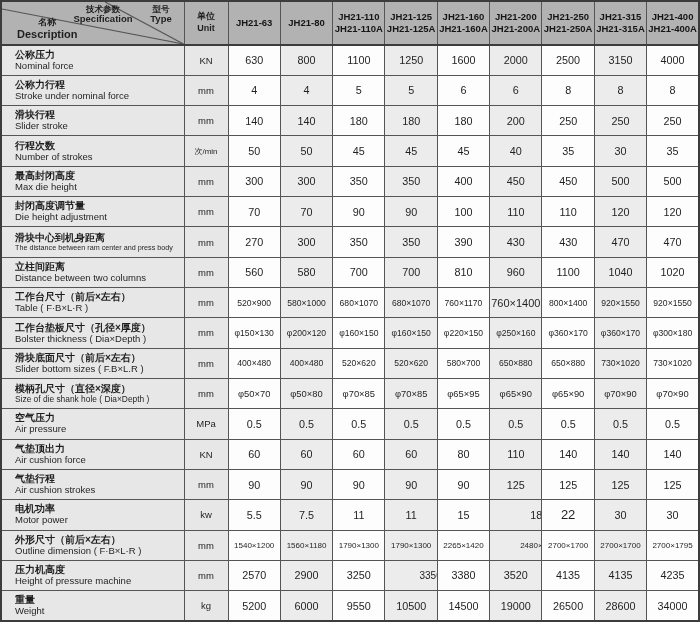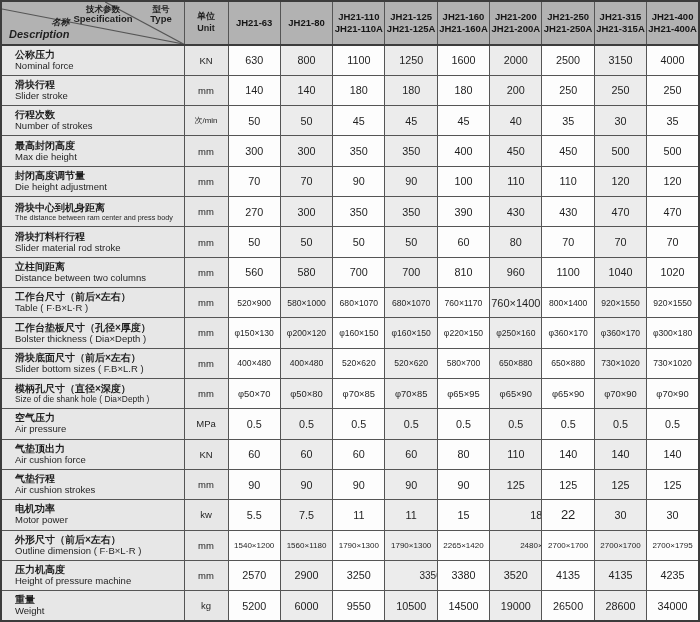--- a/index.html
+++ b/index.html
@@ -20,21 +20,21 @@
   tbody tr{height:29px;}
   thead th{background:var(--header-bg);border-bottom:2px solid var(--border-strong);vertical-align:middle;}
   .model-h{font-size:9.5px;font-weight:bold;text-align:center;line-height:1.3;color:#151515;}
   
   th.corner{padding:0;}
   .corner-wrap{position:relative;width:100%;height:42px;}
   .corner-wrap svg{position:absolute;left:0;top:0;width:100%;height:100%;}
   .corner-wrap svg line{stroke:var(--border);stroke-width:1.2;}
   .c-spec{position:absolute;top:2px;left:50px;width:102px;text-align:center;}
   .c-type{position:absolute;top:2px;left:136px;width:46px;text-align:center;}
-  .c-desc{position:absolute;left:7px;top:15px;text-align:right;font-style:italic;}
+  .c-desc{position:absolute;left:15px;top:15px;text-align:center;}
   .c-zh{font-size:8.5px;font-weight:bold;line-height:1.2;}
   .c-en{font-size:9.5px;font-weight:bold;line-height:1.15;}
   .c-desc .c-zh{font-size:9px;}
   .c-desc .c-en{font-size:11px;}
   .unit-h{font-size:9px;font-weight:bold;text-align:center;line-height:1.3;}
   
   td.lbl{background:var(--label-bg);text-align:left;padding-left:13px;vertical-align:middle;}
   td.lbl .zh{font-size:10px;font-weight:bold;line-height:1.2;white-space:nowrap;}
   td.lbl .en{font-size:9.5px;line-height:1.15;white-space:nowrap;}
   td.unit{background:var(--label-bg);text-align:center;font-size:9.5px;vertical-align:middle;}
@@ -135,20 +135,36 @@
           <td class="val" style="font-size: 10.8px;">1100</td>
           <td class="val alt" style="font-size: 10.8px;">1250</td>
           <td class="val" style="font-size: 10.8px;">1600</td>
           <td class="val alt" style="font-size: 10.8px;">2000</td>
           <td class="val" style="font-size: 10.8px;">2500</td>
           <td class="val alt" style="font-size: 10.8px;">3150</td>
           <td class="val" style="font-size: 10.8px;">4000</td>
         </tr>
         <tr>
           <td class="lbl">
+            <div class="zh">公称力行程</div>
+            <div class="en" style="font-size: 9.5px;">Stroke under nominal force</div>
+          </td>
+          <td class="unit">mm</td>
+          <td class="val" style="font-size: 10.8px;">4</td>
+          <td class="val alt" style="font-size: 10.8px;">4</td>
+          <td class="val" style="font-size: 10.8px;">5</td>
+          <td class="val alt" style="font-size: 10.8px;">5</td>
+          <td class="val" style="font-size: 10.8px;">6</td>
+          <td class="val alt" style="font-size: 10.8px;">6</td>
+          <td class="val" style="font-size: 10.8px;">8</td>
+          <td class="val alt" style="font-size: 10.8px;">8</td>
+          <td class="val" style="font-size: 10.8px;">8</td>
+        </tr>
+        <tr>
+          <td class="lbl">
             <div class="zh">滑块行程</div>
             <div class="en" style="font-size: 9.5px;">Slider stroke</div>
           </td>
           <td class="unit">mm</td>
           <td class="val" style="font-size: 10.8px;">140</td>
           <td class="val alt" style="font-size: 10.8px;">140</td>
           <td class="val" style="font-size: 10.8px;">180</td>
           <td class="val alt" style="font-size: 10.8px;">180</td>
           <td class="val" style="font-size: 10.8px;">180</td>
           <td class="val alt" style="font-size: 10.8px;">200</td>
@@ -215,36 +231,20 @@
           <td class="val" style="font-size: 10.8px;">350</td>
           <td class="val alt" style="font-size: 10.8px;">350</td>
           <td class="val" style="font-size: 10.8px;">390</td>
           <td class="val alt" style="font-size: 10.8px;">430</td>
           <td class="val" style="font-size: 10.8px;">430</td>
           <td class="val alt" style="font-size: 10.8px;">470</td>
           <td class="val" style="font-size: 10.8px;">470</td>
         </tr>
         <tr>
           <td class="lbl">
-            <div class="zh">滑块打料杆行程</div>
-            <div class="en" style="font-size: 9.5px;">Slider material rod stroke</div>
-          </td>
-          <td class="unit">mm</td>
-          <td class="val" style="font-size: 10.8px;">50</td>
-          <td class="val alt" style="font-size: 10.8px;">50</td>
-          <td class="val" style="font-size: 10.8px;">50</td>
-          <td class="val alt" style="font-size: 10.8px;">50</td>
-          <td class="val" style="font-size: 10.8px;">60</td>
-          <td class="val alt" style="font-size: 10.8px;">80</td>
-          <td class="val" style="font-size: 10.8px;">70</td>
-          <td class="val alt" style="font-size: 10.8px;">70</td>
-          <td class="val" style="font-size: 10.8px;">70</td>
-        </tr>
-        <tr>
-          <td class="lbl">
             <div class="zh">立柱间距离</div>
             <div class="en" style="font-size: 9.5px;">Distance between two columns</div>
           </td>
           <td class="unit">mm</td>
           <td class="val" style="font-size: 10.8px;">560</td>
           <td class="val alt" style="font-size: 10.8px;">580</td>
           <td class="val" style="font-size: 10.8px;">700</td>
           <td class="val alt" style="font-size: 10.8px;">700</td>
           <td class="val" style="font-size: 10.8px;">810</td>
           <td class="val alt" style="font-size: 10.8px;">960</td>

